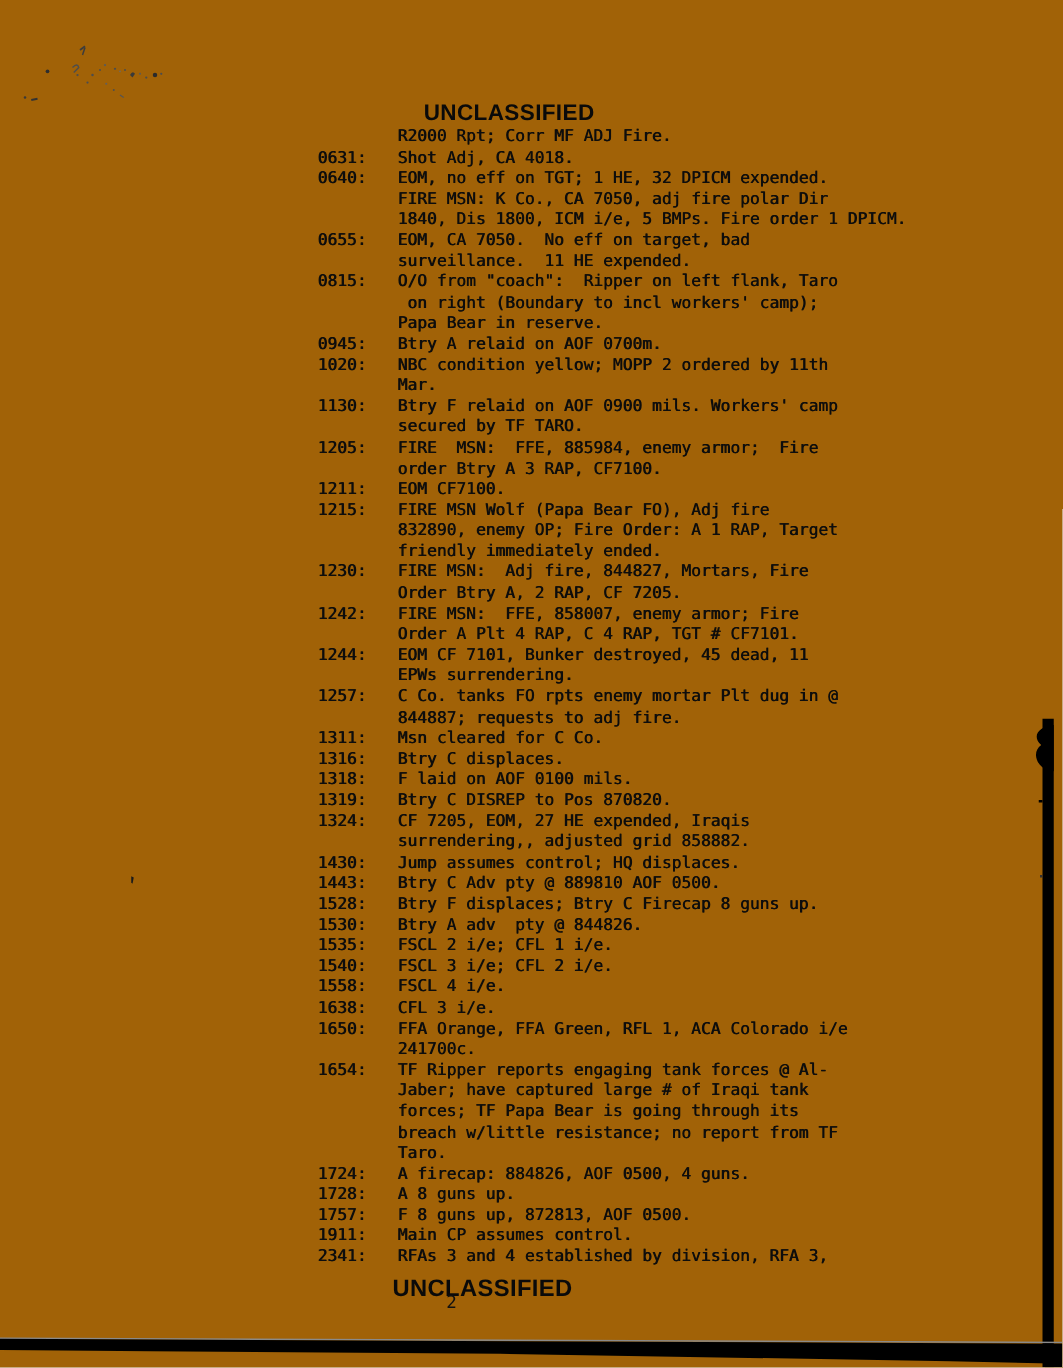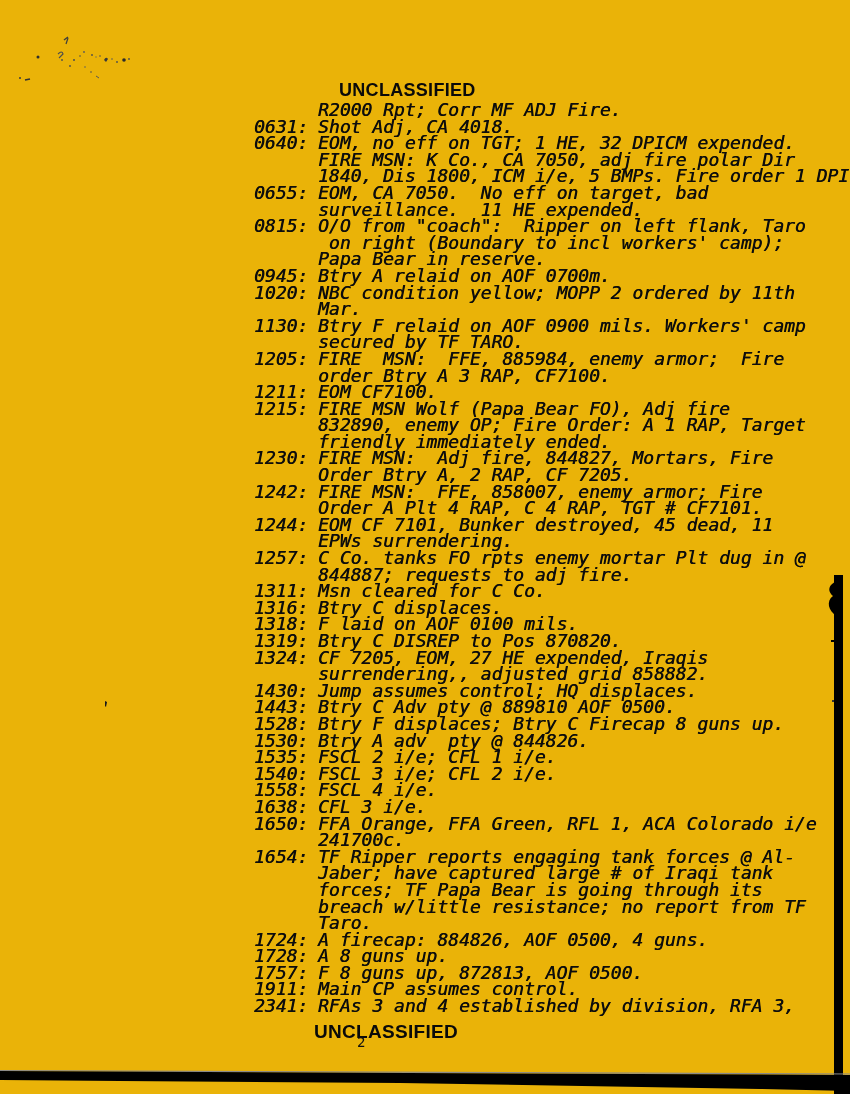--- a/index.html
+++ b/index.html
@@ -4,45 +4,44 @@
 <style>
   html, body {
     margin: 0;
     padding: 0;
     background: #e8e8e8;
   }
   .page {
     position: relative;
     width: 850px;
     height: 1094px;
-    background: #eab308;
+    background: #a16207;
     overflow: hidden;
     font-family: "DejaVu Sans Mono", monospace;
     color: #0d0d0d;
   }
   .doc-header {
     position: absolute;
     left: 339px;
     top: 80px;
     font-family: "Liberation Sans", sans-serif;
     font-weight: 700;
     font-size: 18px;
     letter-spacing: 0.3px;
     color: #0a0a0a;
   }
   .log {
     position: absolute;
     left: 222px;
     top: 102px;
     width: 620px;
-    font-size: 18px;
+    font-size: 13px;
     line-height: 16.6px;
     white-space: pre;
     text-shadow: 0.5px 0 0 currentColor;
-    font-style: italic;
   }
   .line { display: flex; }
   .ts {
     display: inline-block;
     width: 64px;
     flex: 0 0 64px;
     margin-left: 32px;
   }
   .tx { flex: 1 1 auto; }
   .doc-footer {

